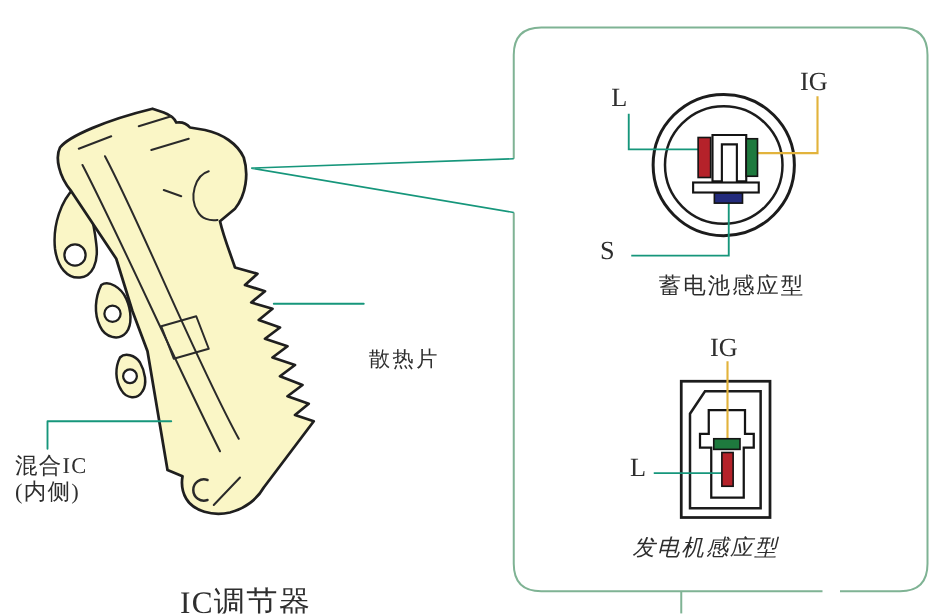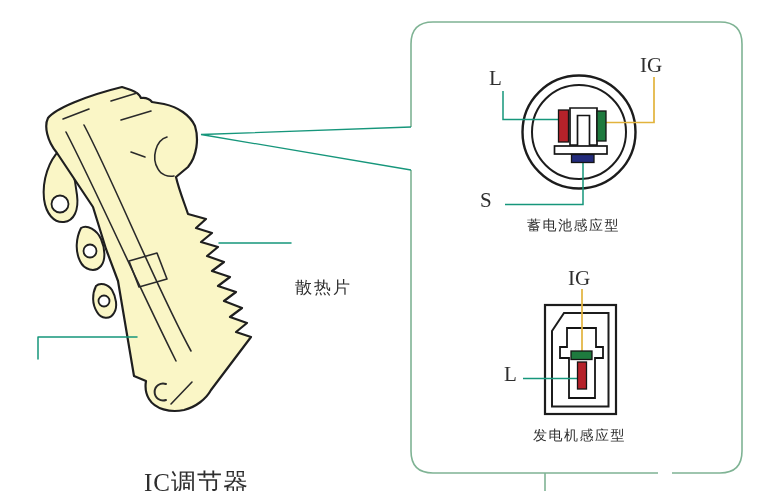--- a/index.html
+++ b/index.html
@@ -11,21 +11,21 @@
     font-family:"Liberation Serif","DejaVu Serif",serif;
   }
   .canvas svg{position:absolute;left:0;top:0;}
   .lbl{
     position:absolute;
     color:#2e2e2e;
     white-space:nowrap;
     line-height:1.15;
   }
   .pin{font-size:21px;}
-  .title{font-size:14px;letter-spacing:1.5px;}
+  .title{font-size:18px;letter-spacing:1.5px;}
   .part{font-size:17px;letter-spacing:2px;}
   .hybrid{font-size:18px;letter-spacing:1px;}
   .caption{font-size:25px;letter-spacing:1px;margin-top:16px;}
 </style>
 </head>
 <body>
 
 <div class="canvas">
 
   <svg width="760" height="491" viewBox="0 0 760 491">
@@ -111,19 +111,23 @@
     </g>
   </svg>
 
   <div class="lbl pin" style="left:489px;top:66px;">L</div>
   <div class="lbl pin" style="left:640px;top:53px;">IG</div>
   <div class="lbl pin" style="left:480px;top:188px;">S</div>
   <div class="lbl title" style="left:527px;top:218px;">蓄电池感应型</div>
 
   <div class="lbl pin" style="left:568px;top:266px;">IG</div>
   <div class="lbl pin" style="left:504px;top:362px;">L</div>
-  <div class="lbl title" style="left:533px;top:428px;">发电机感应型</div>
+  <div class="lbl title" style="left:506px;top:428px;font-style:italic;">发电机感应型</div>
 
   <div class="lbl part" style="left:295px;top:233px;margin-top:45px;">散热片</div>
 
+  <div class="lbl hybrid" style="left:12px;top:362px;">
+    <div>混合IC</div>
+    <div>(内侧)</div>
+  </div>
 
   <div class="lbl caption" style="left:144px;top:453px;">IC调节器</div>
 </div>
 
 </body></html>

